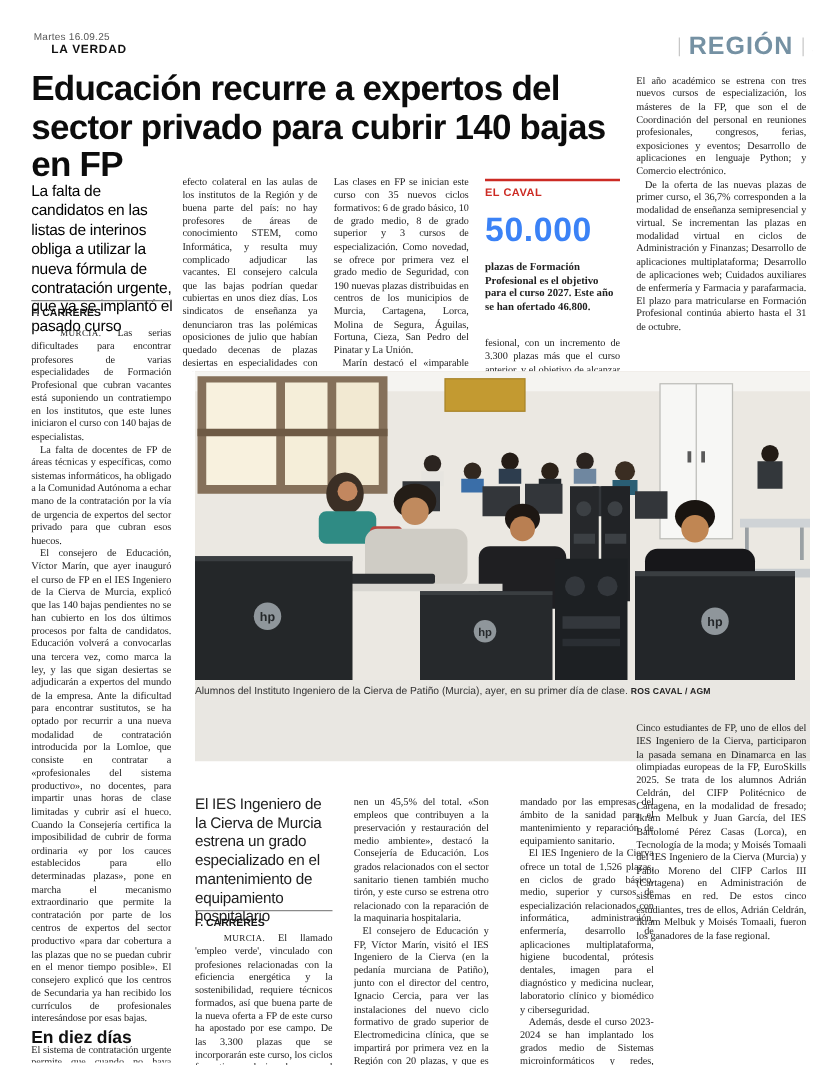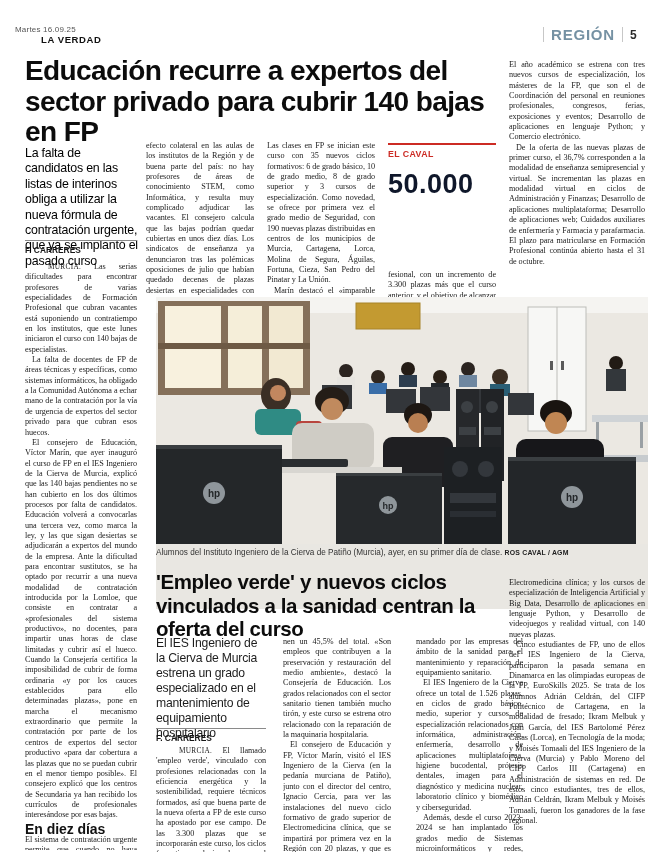--- a/index.html
+++ b/index.html
@@ -5,21 +5,21 @@
   html,body{margin:0;padding:0;background:#ffffff;}
   .page{position:relative;width:650px;height:852px;background:#fff;overflow:hidden;
         font-family:"Liberation Serif", serif;color:#1b1b1b;}
   .abs{position:absolute;}
 
   
   .hdr-date{font-family:"Liberation Sans",sans-serif;font-size:8px;color:#555;letter-spacing:.2px;}
   .hdr-masthead{font-family:"Liberation Sans",sans-serif;font-size:9.5px;font-weight:700;color:#111;letter-spacing:.6px;padding-left:16px;}
   .hdr-right{display:flex;align-items:center;gap:7px;font-family:"Liberation Sans",sans-serif;}
   .hdr-bar{width:1px;height:15px;background:#c7c7c7;}
-  .hdr-section{font-size:15px;font-weight:700;letter-spacing:.8px;}
+  .hdr-section{font-size:20px;font-weight:700;letter-spacing:.8px;}
   .hdr-page{font-size:12px;font-weight:700;color:#2b2b2b;}
 
   
   .headline1{font-family:"Liberation Sans",sans-serif;font-weight:700;font-size:28px;
              line-height:30.5px;letter-spacing:-.6px;color:#0c0c0c;}
   .headline2{font-family:"Liberation Sans",sans-serif;font-weight:700;font-size:20.5px;
              line-height:23.5px;letter-spacing:-.4px;color:#0c0c0c;}
 
   
   .lead{font-family:"Liberation Sans",sans-serif;font-size:12.4px;line-height:15.4px;color:#000000;letter-spacing:-.2px;}
@@ -47,21 +47,21 @@
   .caption{font-family:"Liberation Sans",sans-serif;font-size:8.2px;color:#333;}
   .caption .credit{font-weight:700;font-size:6.9px;letter-spacing:.2px;color:#222;}
 
   .photo-frame{overflow:hidden;background:#e9e7e2;}
 </style>
 </head>
 <body>
 
 <div class="page">
 
-  <div class="abs hdr-date" style="left:15px;top:25px;">Martes 16.09.25</div>
+  <div class="abs hdr-date" style="left:27px;top:25px;">Martes 16.09.25</div>
   <div class="abs hdr-masthead" style="left:25px;top:34px;">LA VERDAD</div>
   <div class="abs hdr-right" style="left:543px;top:26px;">
     <span class="hdr-bar"></span>
     <span class="hdr-section" style="color:#7591a3;">REGIÓN</span>
     <span class="hdr-bar"></span>
     <span class="hdr-page">5</span>
   </div>
 
   <div class="abs headline1" style="left:25px;top:56px;width:478px;">Educación recurre a expertos del sector privado para cubrir 140 bajas en FP</div>
 
@@ -79,21 +79,22 @@
     <p>efecto colateral en las aulas de los institutos de la Región y de buena parte del país: no hay profesores de áreas de conocimiento STEM, como Informática, y resulta muy complicado adjudicar las vacantes. El consejero calcula que las bajas podrían quedar cubiertas en unos diez días. Los sindicatos de enseñanza ya denunciaron tras las polémicas oposiciones de julio que habían quedado decenas de plazas desiertas en especialidades con dificultad para encontrar docentes.</p>
   </div>
 
   <div class="abs bodycol" style="left:267px;top:141px;width:108px;height:156px;">
     <p>Las clases en FP se inician este curso con 35 nuevos ciclos formativos: 6 de grado básico, 10 de grado medio, 8 de grado superior y 3 cursos de especialización. Como novedad, se ofrece por primera vez el grado medio de Seguridad, con 190 nuevas plazas distribuidas en centros de los municipios de Murcia, Cartagena, Lorca, Molina de Segura, Águilas, Fortuna, Cieza, San Pedro del Pinatar y La Unión.</p>
     <p>Marín destacó el «imparable crecimiento de la Formación Pro-</p>
   </div>
 
   <div class="abs eldato" style="left:388px;top:143px;width:108px;">
     <div class="eldato-label" style="color:#cc2b24;">EL CAVAL</div>
-    <div class="eldato-number" style="color:#0f172a;">50.000</div>
+    <div class="eldato-number" style="color:#3b82f6;">50.000</div>
+    <div class="eldato-text">plazas de Formación Profesional es el objetivo para el curso 2027. Este año se han ofertado 46.800.</div>
   </div>
   <div class="abs bodycol" style="left:388px;top:270px;width:108px;height:44px;">
     <p>fesional, con un incremento de 3.300 plazas más que el curso anterior, y el objetivo de alcanzar las 50.000 plazas en 2027».</p>
   </div>
 
   <div class="abs bodycol" style="left:509px;top:60px;width:136px;height:236px;">
     <p>El año académico se estrena con tres nuevos cursos de especialización, los másteres de la FP, que son el de Coordinación del personal en reuniones profesionales, congresos, ferias, exposiciones y eventos; Desarrollo de aplicaciones en lenguaje Python; y Comercio electrónico.</p>
     <p>De la oferta de las nuevas plazas de primer curso, el 36,7% corresponden a la modalidad de enseñanza semipresencial y virtual. Se incrementan las plazas en modalidad virtual en ciclos de Administración y Finanzas; Desarrollo de aplicaciones multiplataforma; Desarrollo de aplicaciones web; Cuidados auxiliares de enfermería y Farmacia y parafarmacia. El plazo para matricularse en Formación Profesional continúa abierto hasta el 31 de octubre.</p>
   </div>
 
@@ -215,37 +216,35 @@
         <text x="416" y="204" font-family="Liberation Sans, sans-serif" font-size="10" font-weight="bold" fill="#232629" text-anchor="middle">hp</text>
       </g>
     </svg>
   </div>
 
   <div class="abs caption" style="left:156px;top:548px;width:492px;">
     <span>Alumnos del Instituto Ingeniero de la Cierva de Patiño (Murcia), ayer, en su primer día de clase.</span>
     <span class="credit">ROS CAVAL / AGM</span>
   </div>
 
-  <div class="abs headline2" style="left:156px;top:570px;width:365px;">'Empleo verde' y nuevos ciclos vinculados a la sanidad centran la oferta del curso</div>
 
   <div class="abs subhead2" style="left:156px;top:636px;width:112px;">El IES Ingeniero de la Cierva de Murcia estrena un grado especializado en el mantenimiento de equipamiento hospitalario</div>
   <div class="abs byline" style="left:156px;top:728px;width:110px;">F. CARRERES</div>
   <div class="abs bodycol" style="left:156px;top:746px;width:110px;height:106px;">
     <p><span class="dateline">MURCIA.</span> <span>El llamado 'empleo verde', vinculado con profesiones relacionadas con la eficiencia energética y la sostenibilidad, requiere técnicos formados, así que buena parte de la nueva oferta a FP de este curso ha apostado por ese campo. De las 3.300 plazas que se incorporarán este curso, los ciclos formativos relacionados con el 'empleo verde' supo-</span></p>
   </div>
 
   <div class="abs bodycol" style="left:283px;top:637px;width:108px;height:215px;">
     <p>nen un 45,5% del total. «Son empleos que contribuyen a la preservación y restauración del medio ambiente», destacó la Consejería de Educación. Los grados relacionados con el sector sanitario tienen también mucho tirón, y este curso se estrena otro relacionado con la reparación de la maquinaria hospitalaria.</p>
     <p>El consejero de Educación y FP, Víctor Marín, visitó el IES Ingeniero de la Cierva (en la pedanía murciana de Patiño), junto con el director del centro, Ignacio Cercia, para ver las instalaciones del nuevo ciclo formativo de grado superior de Electromedicina clínica, que se impartirá por primera vez en la Región con 20 plazas, y que es muy de-</p>
   </div>
 
   <div class="abs bodycol" style="left:400px;top:637px;width:107px;height:215px;margin-left:16px;">
     <p>mandado por las empresas del ámbito de la sanidad para el mantenimiento y reparación de equipamiento sanitario.</p>
     <p>El IES Ingeniero de la Cierva ofrece un total de 1.526 plazas, en ciclos de grado básico, medio, superior y cursos de especialización relacionados con informática, administración, enfermería, desarrollo de aplicaciones multiplataforma, higiene bucodental, prótesis dentales, imagen para el diagnóstico y medicina nuclear, laboratorio clínico y biomédico y ciberseguridad.</p>
     <p>Además, desde el curso 2023-2024 se han implantado los grados medio de Sistemas microinformáticos y redes, superiores de Administración y finanzas y</p>
   </div>
 
   <div class="abs bodycol" style="left:509px;top:578px;width:136px;height:274px;">
-    <p>Electromedicina clínica; y los cursos de especialización de Inteligencia Artificial y Big Data, Desarrollo de aplicaciones en lenguaje Python, y Desarrollo de videojuegos y realidad virtual, con 140 nuevas plazas.</p>
     <p>Cinco estudiantes de FP, uno de ellos del IES Ingeniero de la Cierva, participaron la pasada semana en Dinamarca en las olimpiadas europeas de la FP, EuroSkills 2025. Se trata de los alumnos Adrián Celdrán, del CIFP Politécnico de Cartagena, en la modalidad de fresado; Ikram Melbuk y Juan García, del IES Bartolomé Pérez Casas (Lorca), en Tecnología de la moda; y Moisés Tomaali del IES Ingeniero de la Cierva (Murcia) y Pablo Moreno del CIFP Carlos III (Cartagena) en Administración de sistemas en red. De estos cinco estudiantes, tres de ellos, Adrián Celdrán, Ikram Melbuk y Moisés Tomaali, fueron los ganadores de la fase regional.</p>
   </div>
 
 </div>
 
 </body></html>

